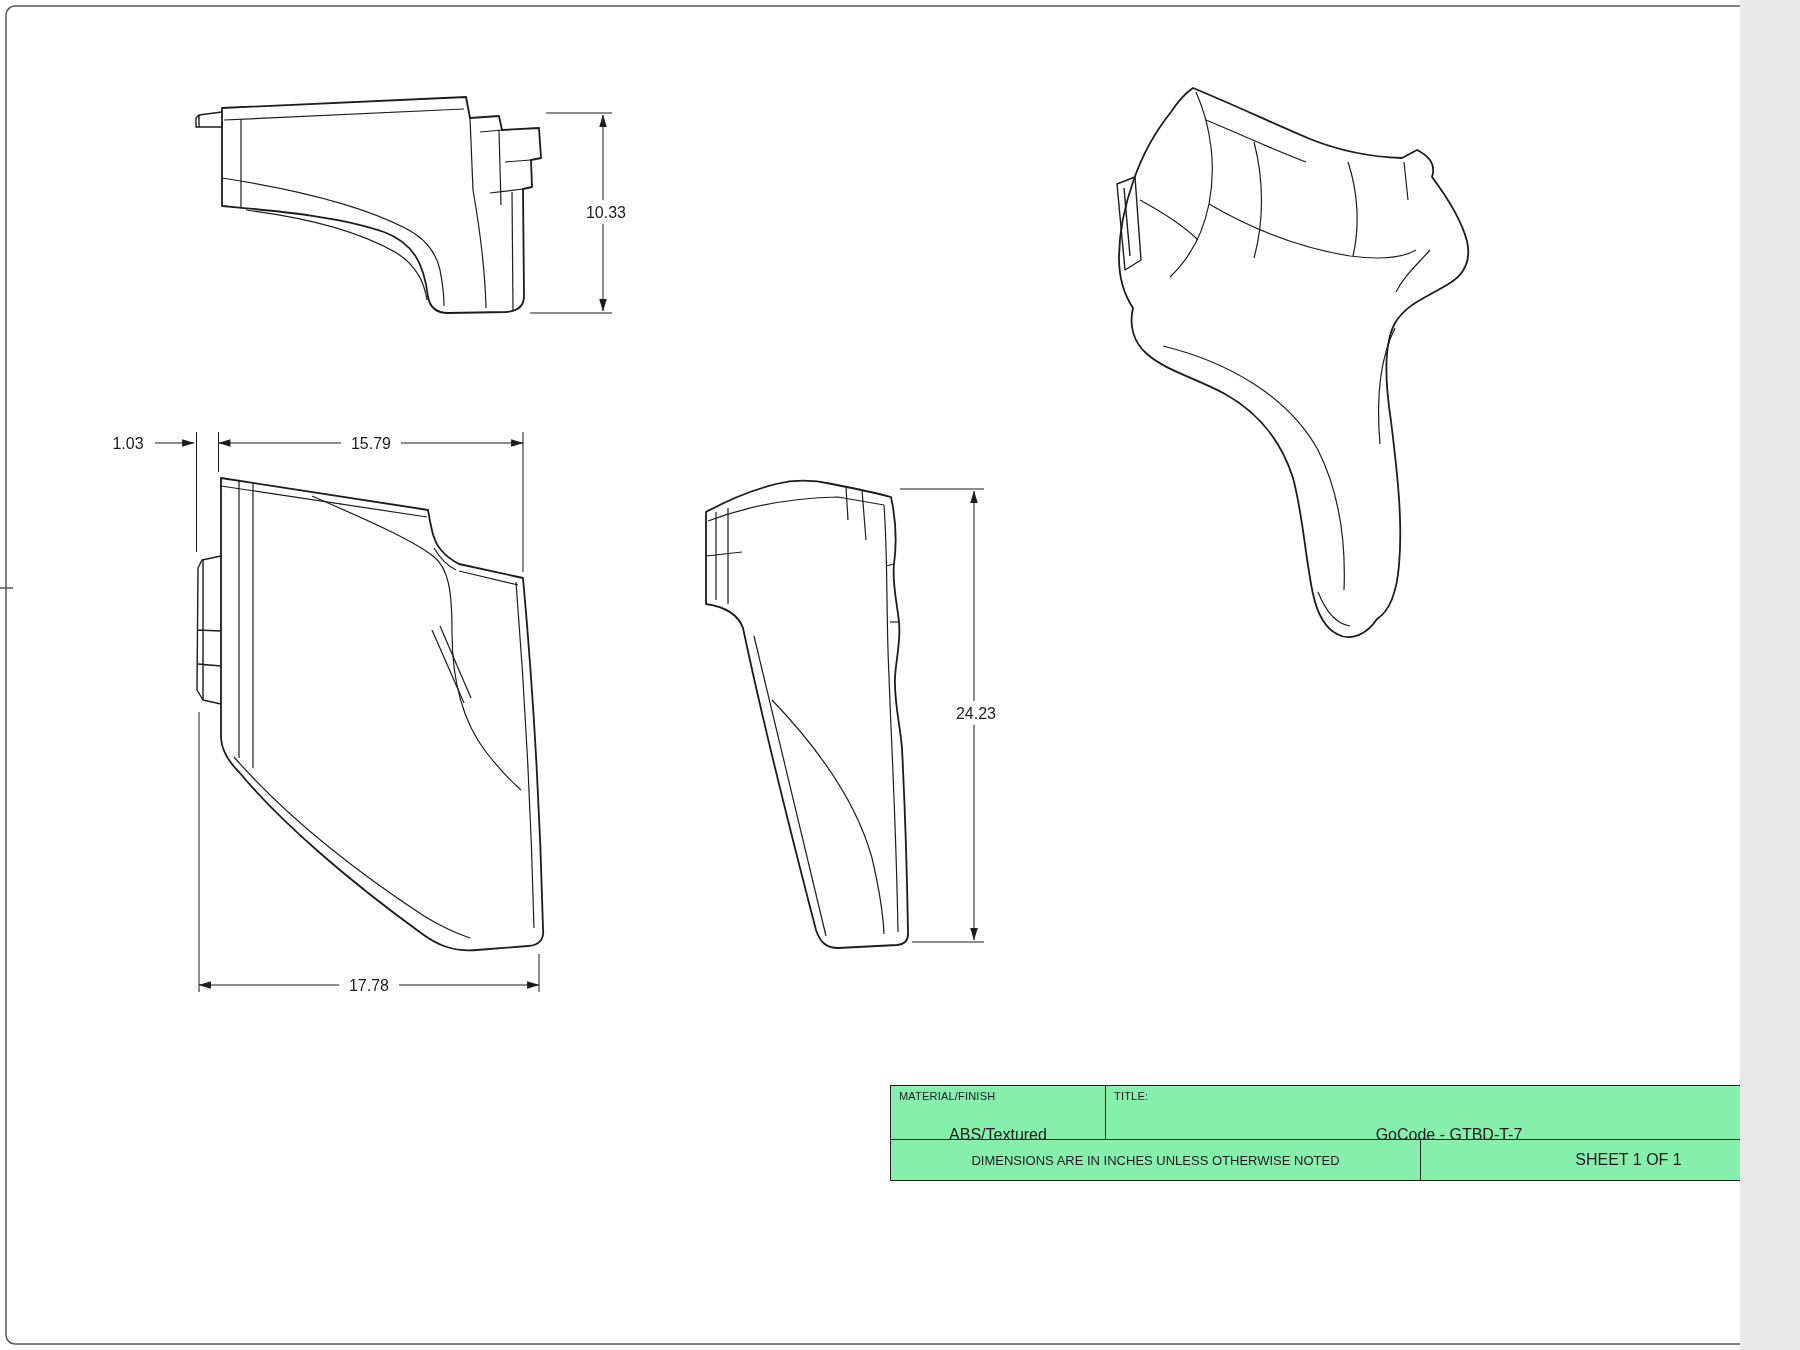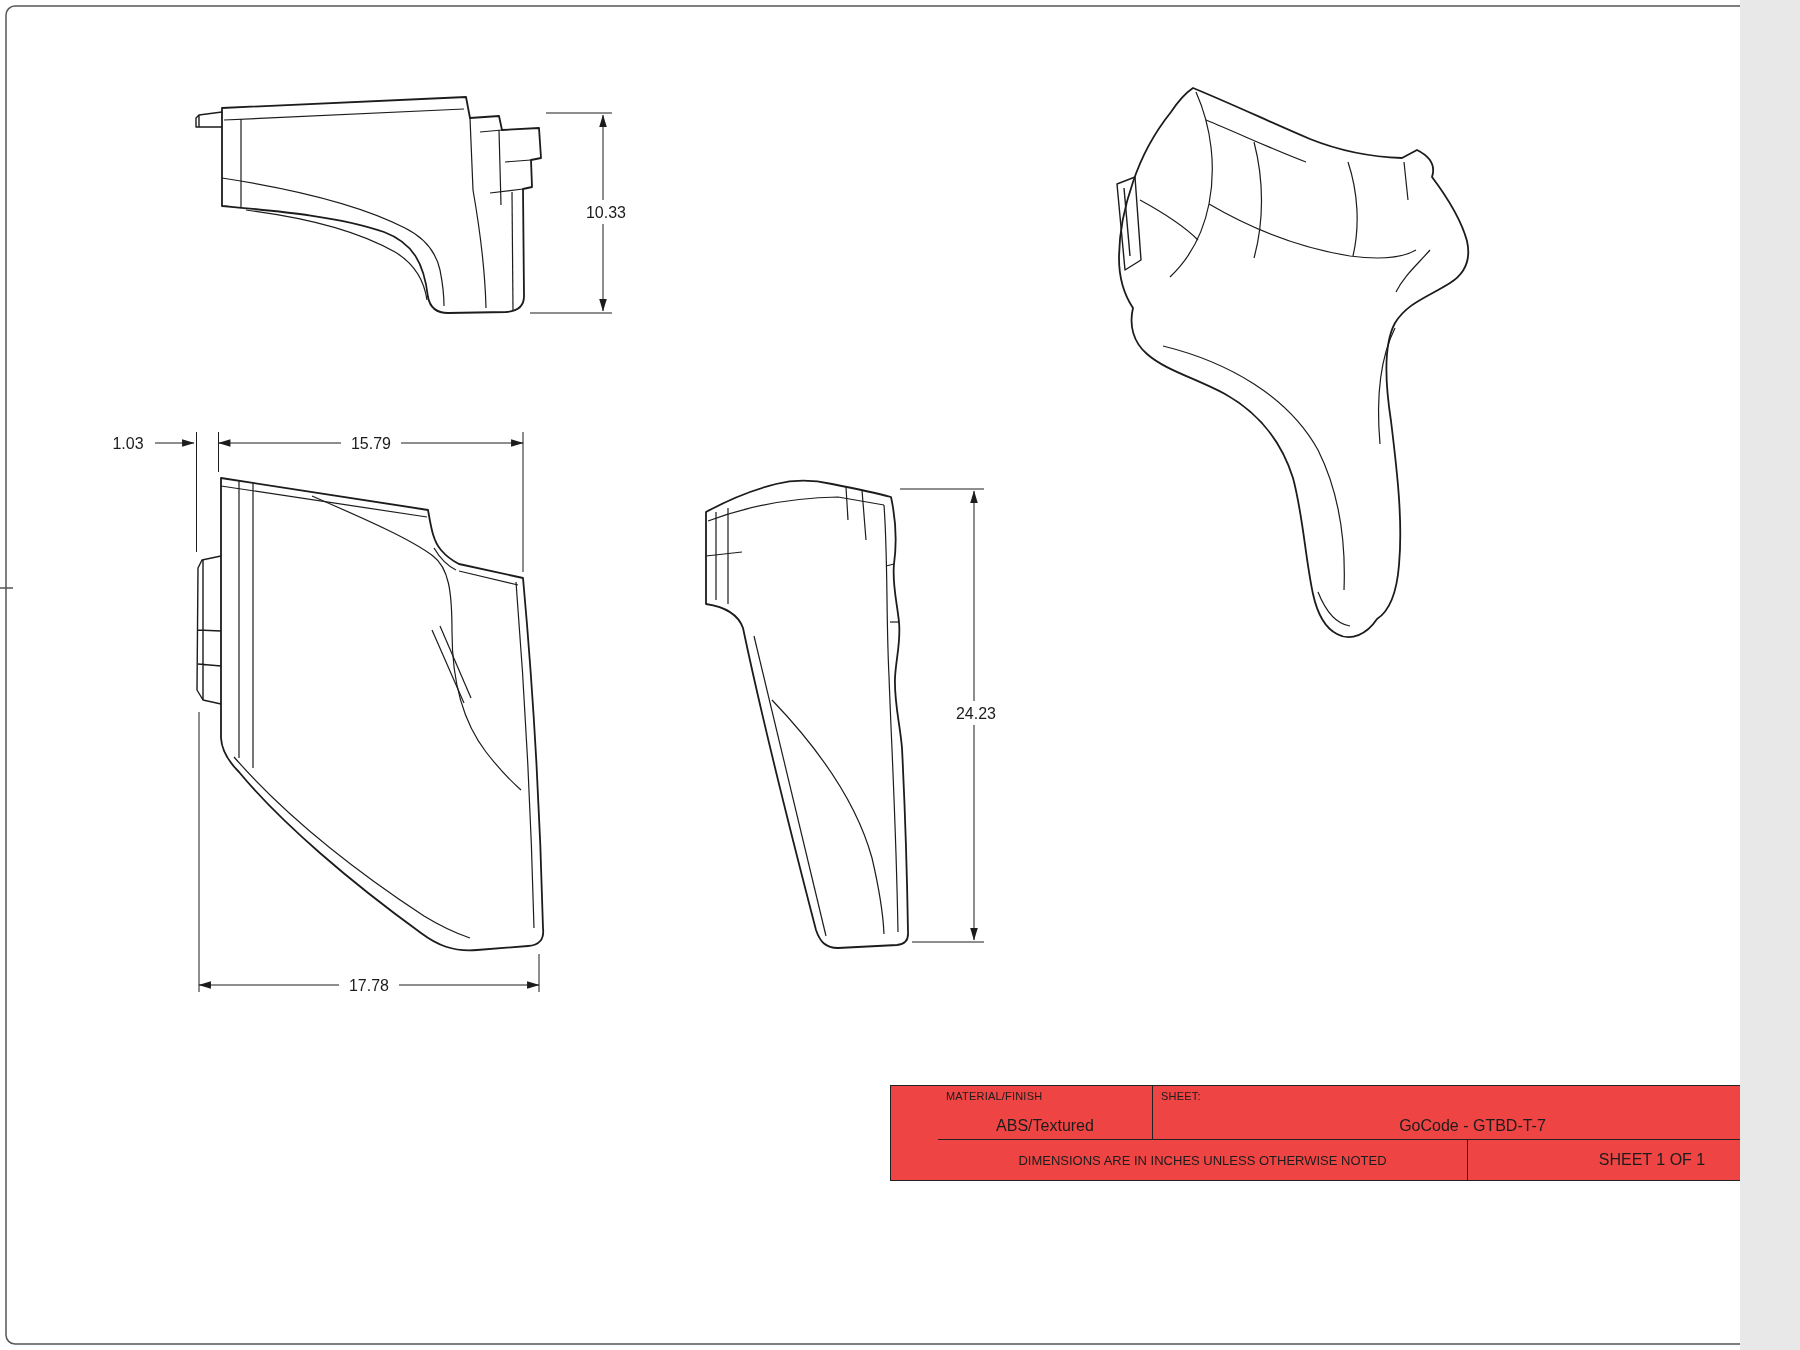--- a/index.html
+++ b/index.html
@@ -7,28 +7,28 @@
     position:relative;
     width:1740px;height:1350px;
     background:#ffffff;
     font-family:"Liberation Sans", sans-serif;
     color:#1c1c1c;
     overflow:hidden;
   }
   svg{position:absolute;left:0;top:0;}
   .title-block{
     position:absolute;left:890px;top:1085px;width:903px;height:96px;
-    border:1.6px solid #222;background:#ef4444;
-    display:flex;flex-direction:column;box-sizing:border-box;padding-left:47px;
+    border:1.6px solid #222;background:#86efac;
+    display:flex;flex-direction:column;box-sizing:border-box;
   }
   .tb-row1{display:flex;height:54px;border-bottom:1.6px solid #222;box-sizing:border-box;}
   .tb-cell-material{width:215px;border-right:1.6px solid #222;padding:4px 8px;box-sizing:border-box;}
   .tb-cell-title{flex:1;padding:4px 8px;box-sizing:border-box;}
   .tb-label{font-size:11px;letter-spacing:0.2px;}
-  .tb-value{text-align:center;font-size:16px;margin-top:15px;}
+  .tb-value{text-align:center;font-size:16px;margin-top:24px;}
   .tb-row2{display:flex;flex:1;gap:44px;}
   .tb-note{width:530px;border-right:1.6px solid #222;display:flex;align-items:center;justify-content:center;font-size:13px;box-sizing:border-box;}
   .tb-sheet{flex:1;display:flex;align-items:center;justify-content:center;font-size:16px;}
   text{font-family:"Liberation Sans", sans-serif;font-size:16px;fill:#1c1c1c;}
 </style>
 </head>
 <body>
 
 <div class="sheet">
 
@@ -148,21 +148,21 @@
   </g>
 </svg>
 
   <div class="title-block">
     <div class="tb-row1">
       <div class="tb-cell-material">
         <div class="tb-label">MATERIAL/FINISH</div>
         <div class="tb-value">ABS/Textured</div>
       </div>
       <div class="tb-cell-title">
-        <div class="tb-label">SHEET:</div>
+        <div class="tb-label">TITLE:</div>
         <div class="tb-value">GoCode - GTBD-T-7</div>
       </div>
     </div>
     <div class="tb-row2">
       <div class="tb-note">DIMENSIONS ARE IN INCHES UNLESS OTHERWISE NOTED</div>
       <div class="tb-sheet">SHEET 1 OF 1</div>
     </div>
   </div>
 
 </div>

